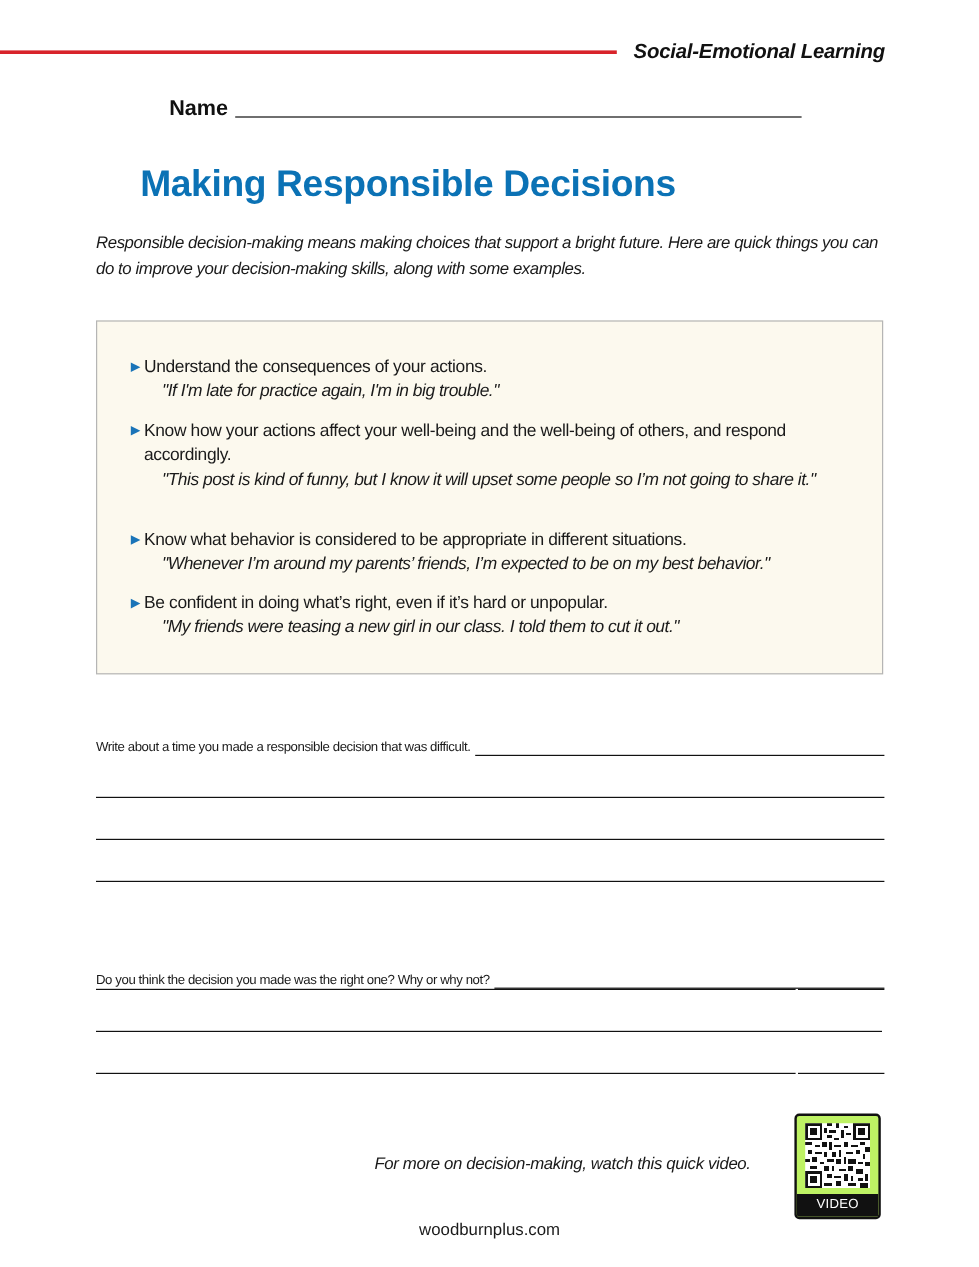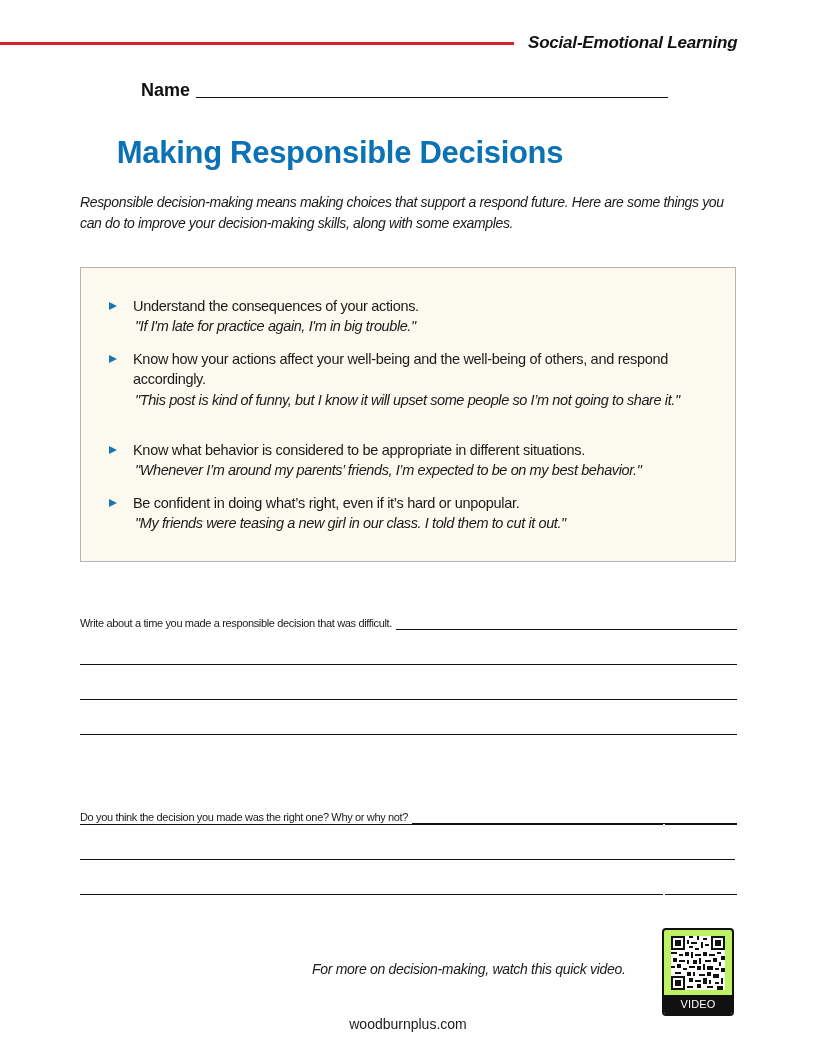--- a/index.html
+++ b/index.html
@@ -86,21 +86,21 @@
       border: 1.5px solid #b5b5b5;
       box-sizing: content-box;
     }
     .tip {
       position: absolute;
       left: 28px;
       width: 610px;
     }
     .tip-main {
       position: relative;
-      padding-left: 24px;
+      padding-left: 11px;
       font-size: 14.5px;
       line-height: 20px;
       color: #1a1a1a;
       letter-spacing: -0.3px;
     }
     .tip-arrow {
       position: absolute;
       left: 0;
       top: 6px;
       width: 0;
@@ -225,21 +225,21 @@
 <div class="header-rule"></div>
 <div class="header-label">Social-Emotional Learning</div>
 
 <div class="name-row">
   <span class="name-label">Name</span>
   <span class="name-line"></span>
 </div>
 
 <div class="title">Making Responsible Decisions</div>
 
-<div class="intro">Responsible decision-making means making choices that support a respond future. Here are some things you can do to improve your decision-making skills, along with some examples.</div>
+<div class="intro">Responsible decision-making means making choices that support a bright future. Here are quick things you can do to improve your decision-making skills, along with some examples.</div>
 
 <div class="tips-box">
   <div class="tip" style="top:28px;">
     <div class="tip-main">
       <span class="tip-arrow"></span>
       <span>Understand the consequences of your actions.</span>
     </div>
     <div class="tip-example">"If I'm late for practice again, I'm in big trouble."</div>
   </div>
 

